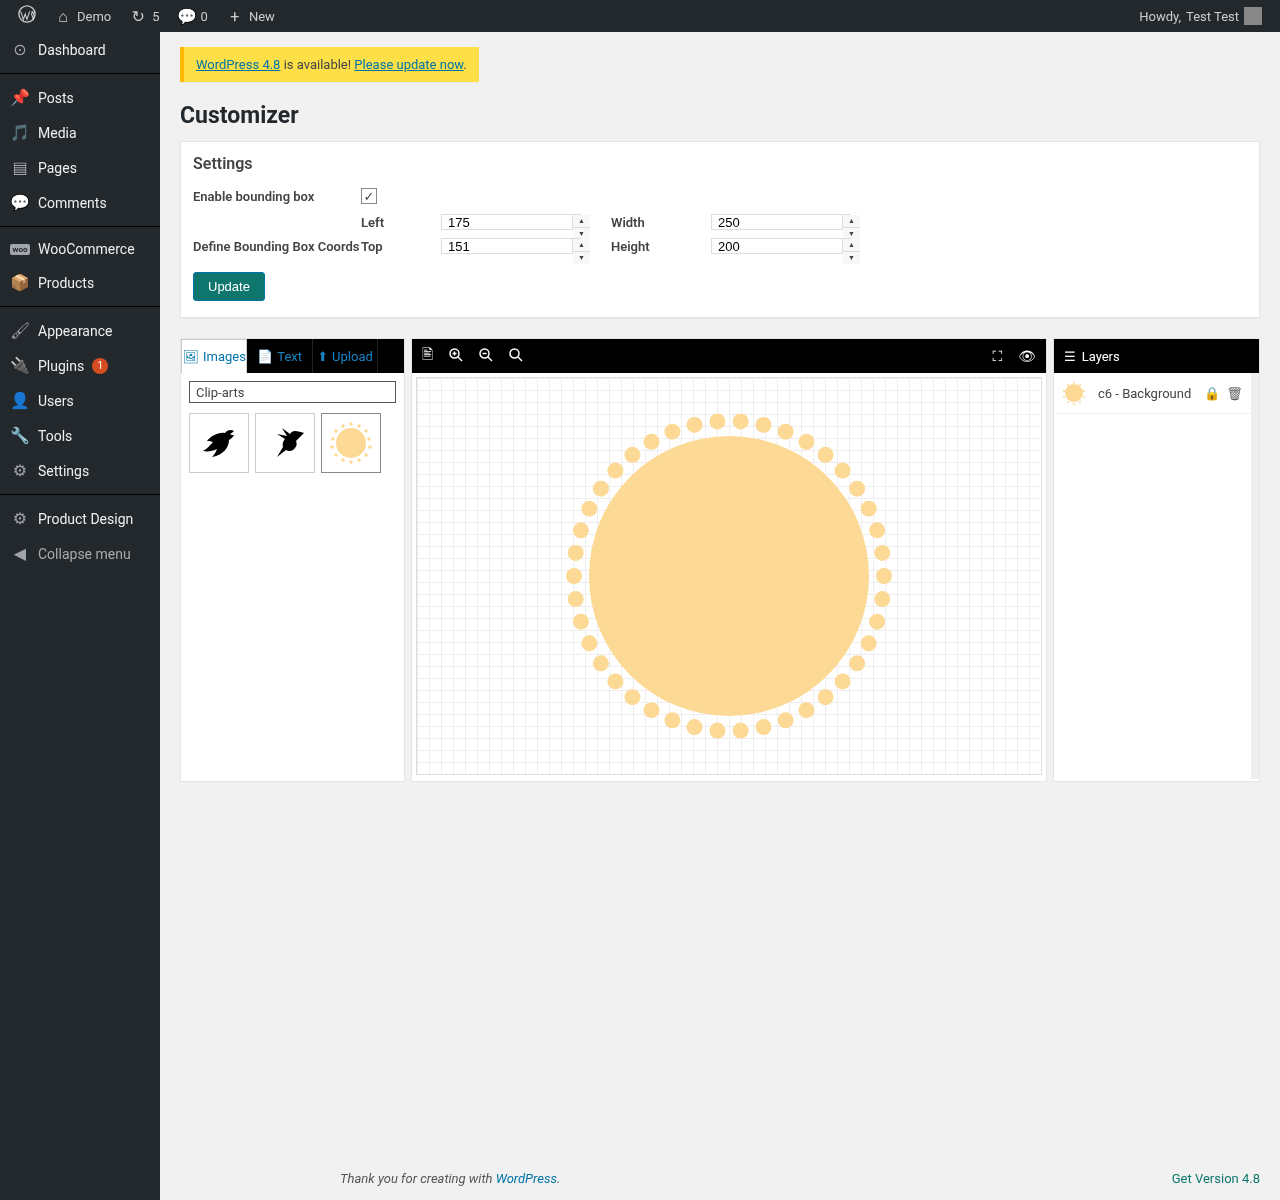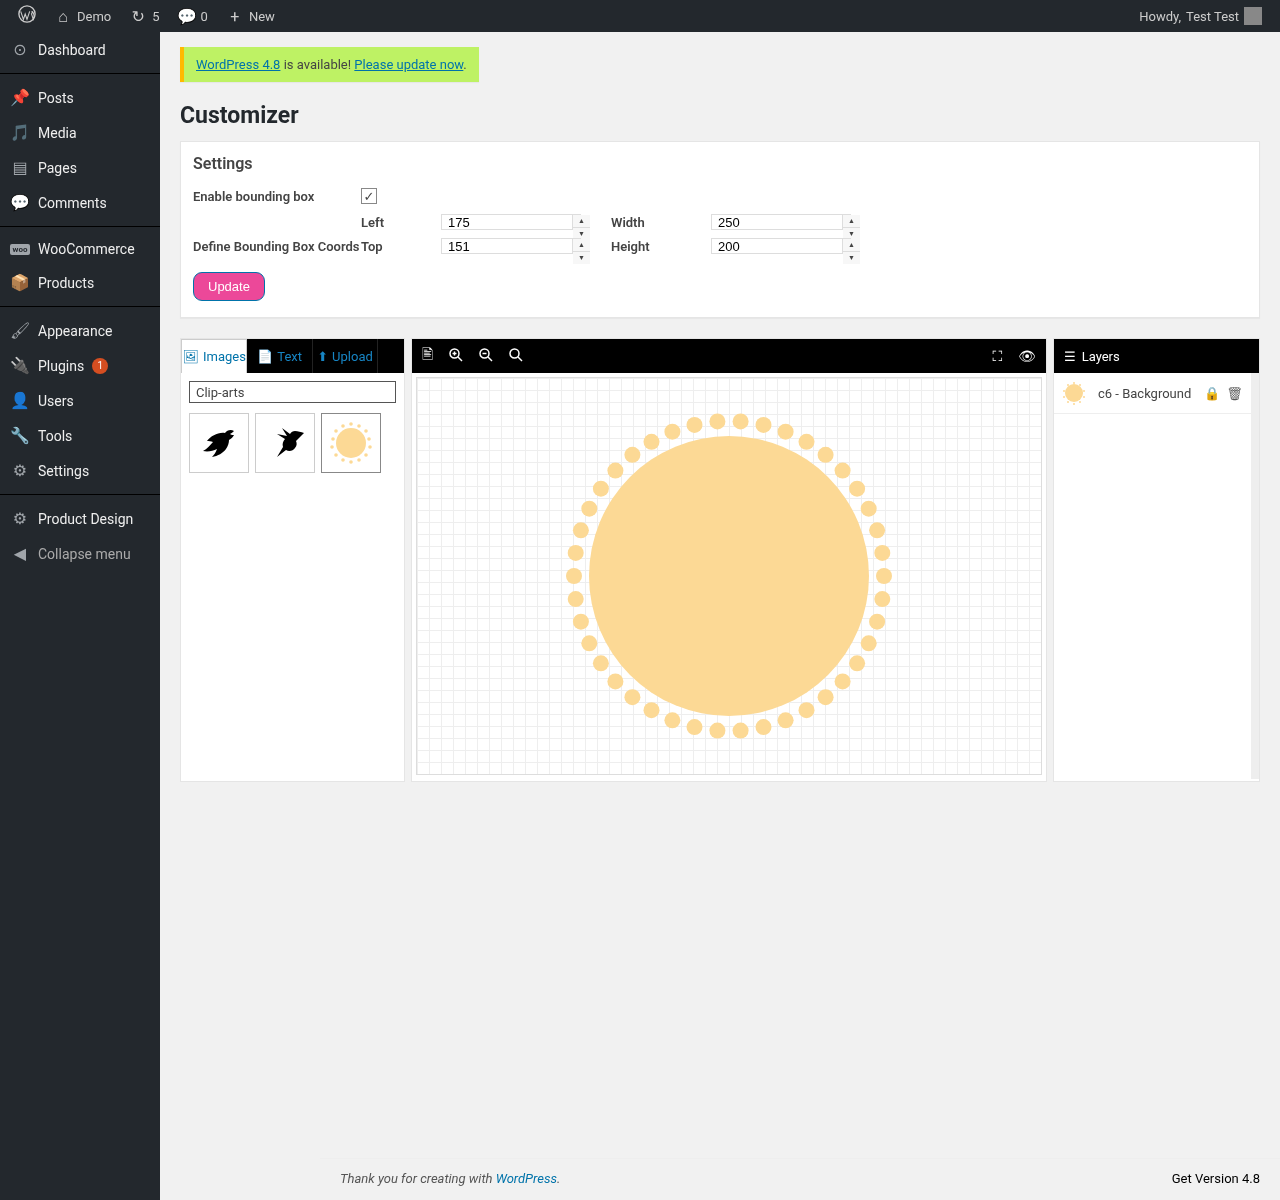--- a/index.html
+++ b/index.html
@@ -16,39 +16,39 @@
 .sidebar { position: absolute; top: 32px; left: 0; width: 160px; bottom: 0; background: #23282d; color: #eee; }
 .menu-item { display: flex; align-items: center; gap: 8px; padding: 8px 10px 8px 10px; cursor: pointer; color: #eee; font-size: 14px; }
 .menu-icon { width: 20px; text-align: center; font-size: 16px; color: #a0a5aa; }
 .menu-sep { display: block; border-top: 1px solid #000; margin: 6px 0; }
 .badge { background: #d54e21; color: #fff; border-radius: 9px; font-size: 10px; padding: 0 5px; min-width: 16px; text-align: center; line-height: 16px; display: inline-block; }
 .collapse-item { color: #aaa; }
 
 
 .content { position: absolute; top: 32px; left: 160px; right: 0; bottom: 0; padding: 0; overflow: hidden; }
 .content-inner { padding: 10px 20px 0 20px; }
-.notice { border-left: 4px solid #ffb900; background: #bef264; padding: 10px 12px; margin: 5px 0 20px 0; box-shadow: 0 1px 1px rgba(0,0,0,0.04); display: inline-block; text-align: center; }
+.notice { border-left: 4px solid #ffb900; background: #fde047; padding: 10px 12px; margin: 5px 0 20px 0; box-shadow: 0 1px 1px rgba(0,0,0,0.04); display: inline-block; text-align: center; }
 .notice a { color: #0073aa; text-decoration: underline; }
 h1.page-title { font-size: 23px; font-weight: 700; margin: 0 0 12px 0; color: #23282d; }
 
 
 .panel { background: #fff; border: 1px solid #e5e5e5; box-shadow: 0 1px 1px rgba(0,0,0,0.04); padding: 12px 12px 16px 12px; margin-bottom: 20px; }
 .panel h2 { font-size: 16px; margin-bottom: 12px; font-weight: 600; }
 .form-row { display: flex; align-items: flex-end; margin-bottom: 10px; }
 .form-row .flabel { width: 168px; font-weight: 600; padding-top: 4px; }
 .coords { display: grid; grid-template-columns: 60px 150px 80px 150px; gap: 8px 20px; align-items: center; }
 .coords label { font-weight: 600; }
 .num-wrap { position: relative; display: inline-block; }
 .num-wrap input { width: 140px; height: 16px; padding: 2px 24px 2px 6px; border: 1px solid #ddd; background: #fff; font-size: 13px; }
 .num-spin { position: absolute; right: 1px; top: 1px; bottom: 1px; width: 18px; display: flex; flex-direction: column; border-left: 1px solid #ddd; }
 .num-spin div { flex: 1; font-size: 7px; text-align: center; line-height: 12px; cursor: pointer; background: #f7f7f7; border-bottom: 1px solid #ddd; }
 .num-spin div:last-child { border-bottom: none; }
 .checkbox { width: 16px; height: 16px; border: 1px solid #888; display: inline-flex; align-items: center; justify-content: center; background: #fff; cursor: pointer; }
 .mode-btn { border: 1px solid #ccc; background: #f7f7f7; padding: 5px 10px; cursor: pointer; font-size: 13px; }
-.update-btn { background: #ec4899; border: 1px solid #0073aa; color: #fff; padding: 6px 14px; border-radius: 9px; cursor: pointer; font-size: 13px; margin-top: 8px; }
+.update-btn { background: #0f766e; border: 1px solid #0073aa; color: #fff; padding: 6px 14px; border-radius: 3px; cursor: pointer; font-size: 13px; margin-top: 8px; }
 
 
 .designer { display: flex; gap: 6px; margin-top: 20px; }
 .d-left, .d-mid, .d-right { border: 1px solid #e5e5e5; background: #fff; }
 .d-left { width: 225px; height: 444px; }
 .d-mid { flex: 1; height: 444px; background: #fff; }
 .d-right { width: 207px; height: 444px; }
 .tabs { display: flex; background: #000; height: 34px; }
 .tab { flex: 1; color: #0073aa; display: flex; align-items: center; justify-content: center; gap: 4px; cursor: pointer; font-size: 13px; border-right: 1px solid #222; }
 .tab.active { background: #fff; color: #0073aa; border: 1px solid #ccc; border-bottom: none; }
@@ -68,21 +68,21 @@
 .layer-row { display: flex; align-items: center; gap: 12px; padding: 8px; border-bottom: 1px solid #eee; }
 .layer-thumb { width: 24px; height: 24px; }
 .layer-name { flex: 1; font-size: 13px; }
 .layer-icons { display: flex; gap: 6px; color: #555; }
 .layer-icons span { cursor: pointer; }
 .right-scroll { height: 406px; border-right: 8px solid #eee; }
 
 
 .footer { position: absolute; bottom: 0; left: 160px; right: 0; height: 42px; padding: 12px 20px; display: flex; justify-content: space-between; font-size: 13px; color: #555; border-top: 1px solid #eee; background: #f1f1f1; font-style: italic; }
 .footer a { color: #0073aa; text-decoration: none; }
-.footer .ver { color: #000000; font-style: normal; margin-left: 9px; }
+.footer .ver { color: #0f766e; font-style: normal; margin-left: 9px; }
 </style>
 </head>
 <body>
 
 <div class="admin-bar">
   <div class="admin-bar-left">
     <div class="ab-item">
         <span class="ab-icon"><svg width="18" height="18" viewBox="0 0 20 20" fill="#ccc">
             <circle cx="10" cy="10" r="9" fill="none" stroke="#ccc" stroke-width="1.5"></circle>
             <path d="M3 7l3 9 2-6 2 6 3-9M15 7c1 0 1 2 0 3l2 6c1-2 1-6-1-9" fill="none" stroke="#ccc" stroke-width="1.2"></path>

